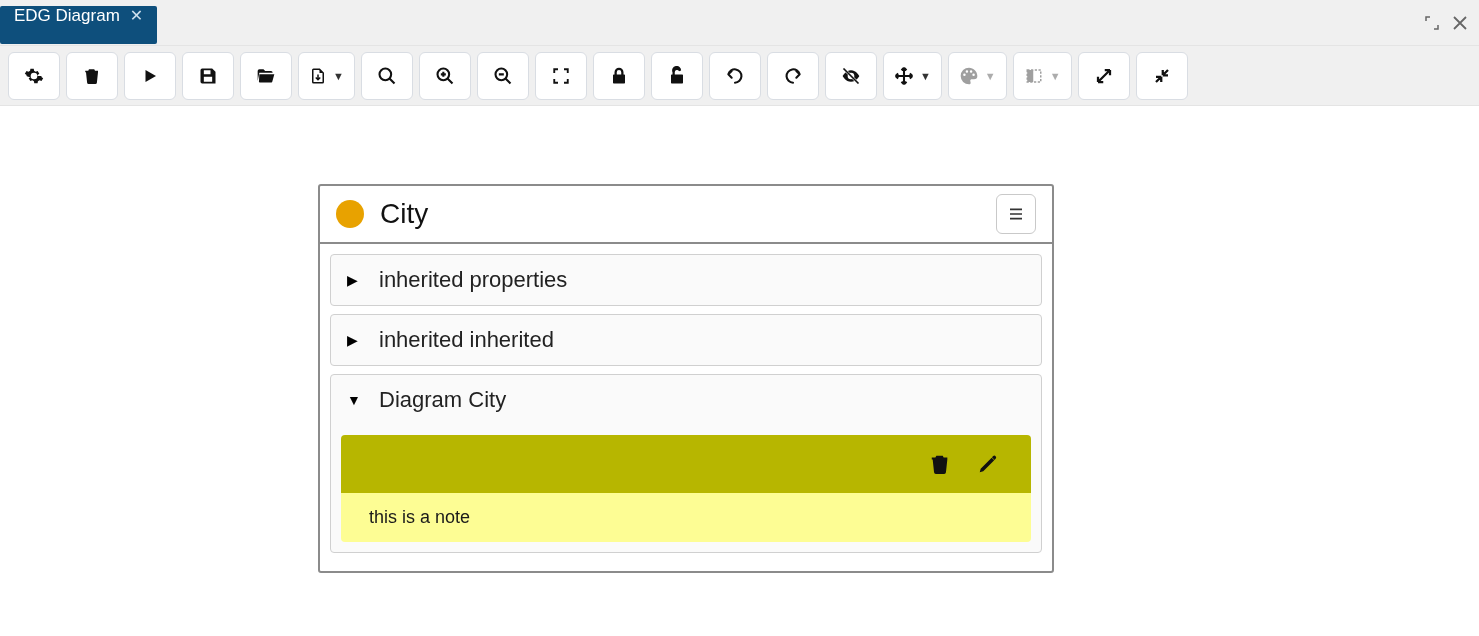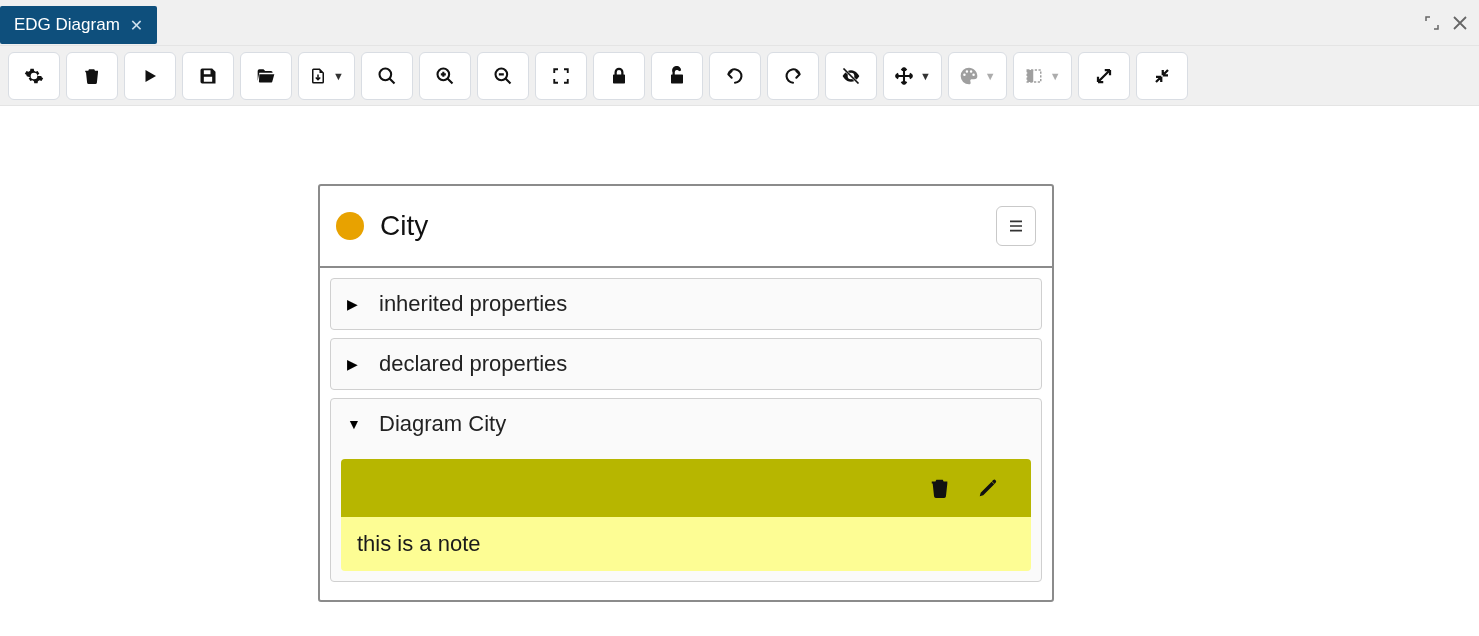--- a/index.html
+++ b/index.html
@@ -17,21 +17,21 @@
     border-bottom: 1px solid #e4e4e4;
     display: flex;
     align-items: flex-start;
     justify-content: space-between;
     padding-right: 10px;
   }
   .tabs { display: flex; height: 100%; padding-top:2px;}
   .tab {
     background: #0e4f7c;
     color: #ffffff;
-    display: flex; align-items: center;
+    display: flex; align-items: flex-start;
     gap: 10px;
     padding: 0 14px;
     height: 38px;
     border-radius: 2px;
     font-size: 17px;
     margin-top: 4px;
   }
   .tab .close { color: #cfe0ed; font-size: 16px; cursor: pointer; }
   .window-controls {
     display: flex; gap: 10px; align-items: center;
@@ -69,21 +69,21 @@
   .node {
     position: absolute;
     left: 318px; top: 78px;
     width: 736px;
     border: 2px solid #8b8b8b;
     border-radius: 3px;
     background: #ffffff;
   }
   .node-header {
     display: flex; align-items: center;
-    padding: 20px 16px;
+    padding: 8px 16px;
     border-bottom: 2px solid #8b8b8b;
     gap: 16px;
   }
   .dot {
     width: 28px; height: 28px;
     border-radius: 50%;
     background: #e8a200;
     flex-shrink: 0;
   }
   .node-title { font-size: 28px; color:#111; flex:1; }
@@ -116,22 +116,22 @@
   .note-head {
     background: #b7b600;
     height: 58px;
     display:flex; align-items:center; justify-content:flex-end;
     gap: 26px;
     padding-right: 32px;
   }
   .note-head .ico { color:#111; cursor:pointer; }
   .note-body {
     background: #fdfd94;
-    padding: 14px 16px;
-    font-size: 22px;
+    padding: 14px 28px;
+    font-size: 18px;
     color:#1a1a1a;
   }
   svg { display:block; }
 </style>
 </head>
 <body>
 
 <div class="app-header">
   <div class="tabs">
     <div class="tab">
@@ -324,21 +324,21 @@
     <div class="node-body">
       <div class="section">
         <div class="section-header">
           <span class="arrow">▶</span>
           <span>inherited properties</span>
         </div>
       </div>
       <div class="section">
         <div class="section-header">
           <span class="arrow">▶</span>
-          <span>declared properties</span>
+          <span>inherited inherited</span>
         </div>
       </div>
       <div class="section">
         <div class="section-header">
           <span class="arrow">▼</span>
           <span>Diagram City</span>
         </div>
         <div class="note-card">
           <div class="note-head">
             <span class="ico">

